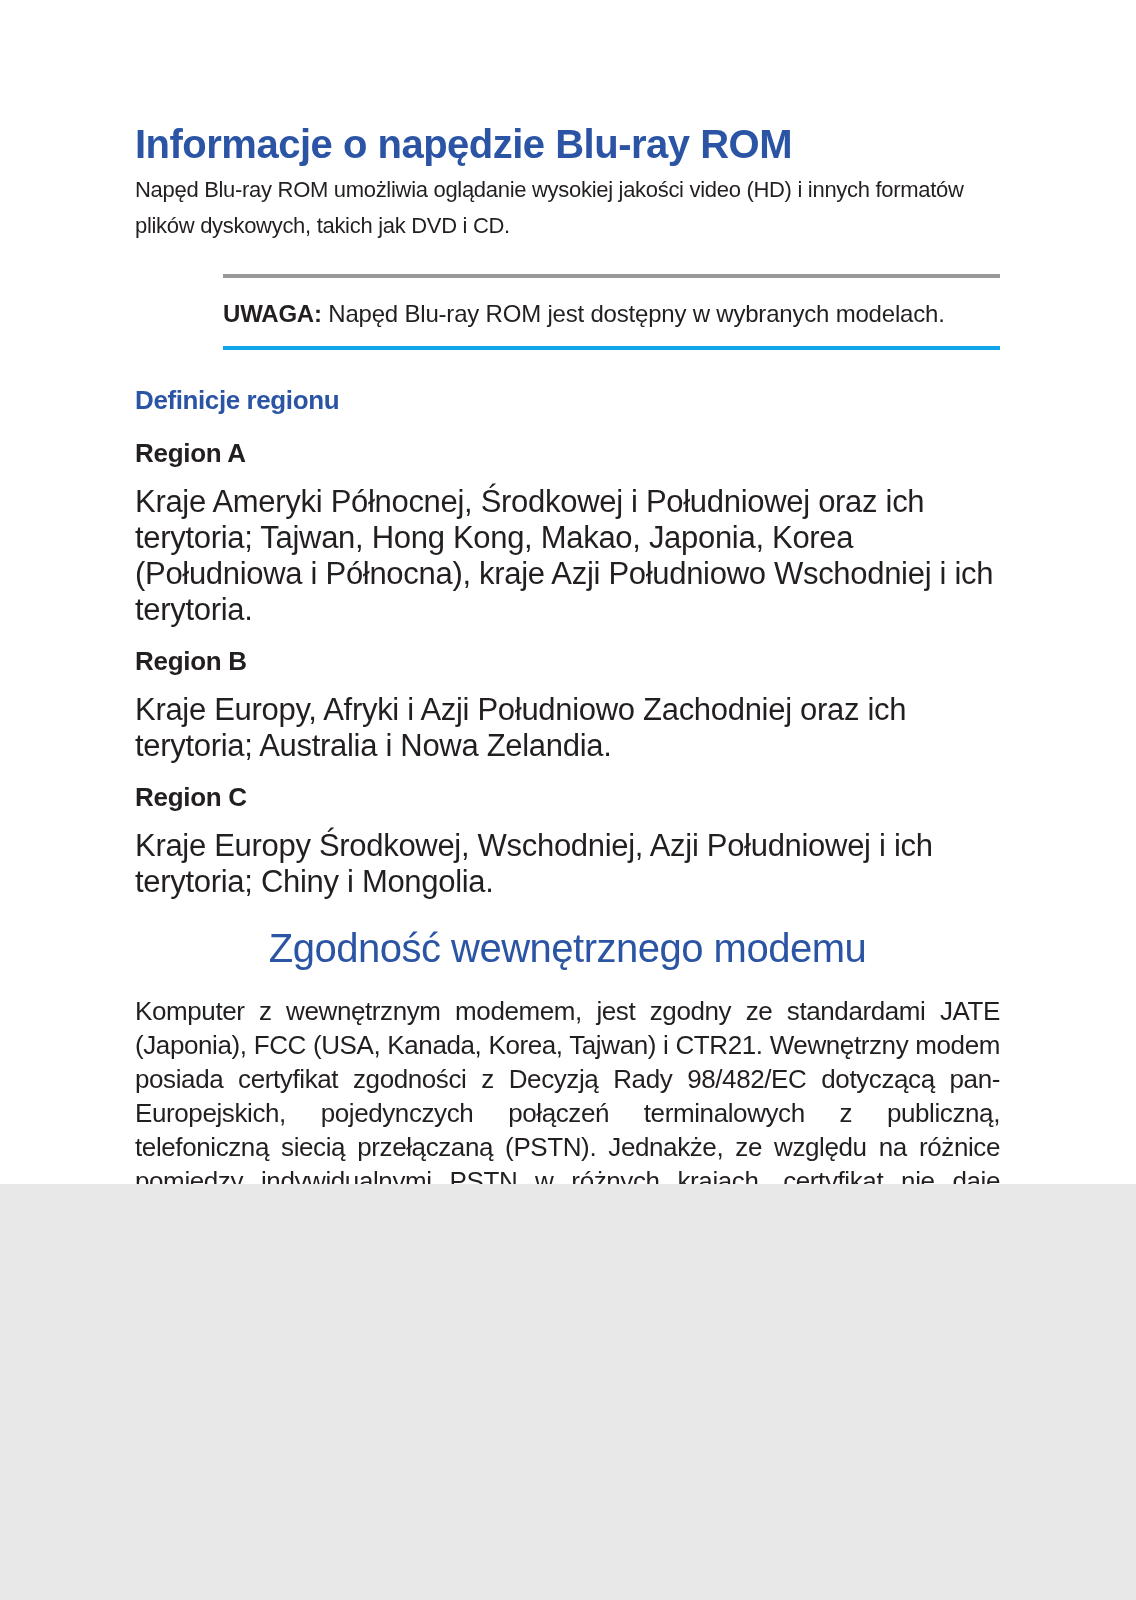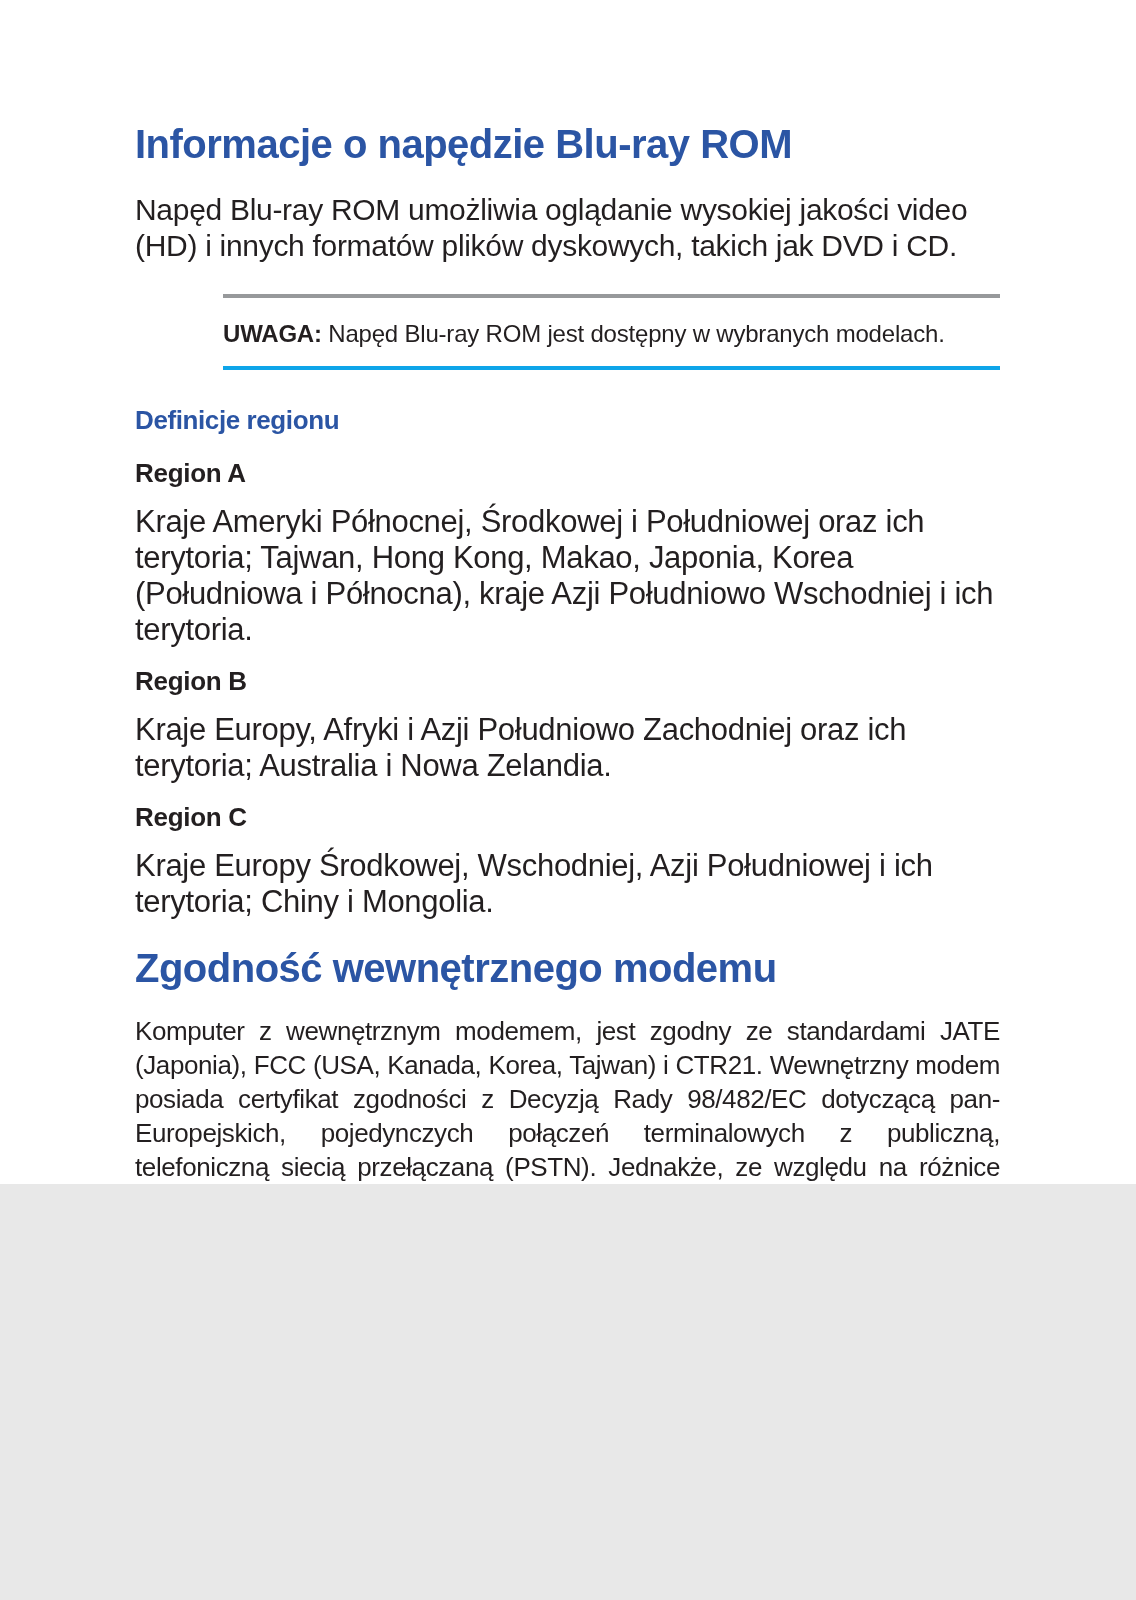--- a/index.html
+++ b/index.html
@@ -16,22 +16,22 @@
     overflow: hidden;
   }
   h1.doc-title {
     color: #2B55A4;
     font-size: 40px;
     font-weight: bold;
     line-height: 48px;
     letter-spacing: -0.5px;
   }
   .intro {
-    margin-top: 24px;
-    font-size: 30px;
+    margin-top: 4px;
+    font-size: 22px;
     line-height: 36px;
     letter-spacing: -0.3px;
   }
   .note {
     margin-left: 88px;
     margin-top: 30px;
     border-top: 4px solid #97999B;
     border-bottom: 4px solid #0ea5e9;
     padding: 19px 2px 16px 0;
     font-size: 24px;
@@ -64,23 +64,24 @@
     font-size: 31px;
     line-height: 36px;
     letter-spacing: -0.3px;
   }
   .spacer-b { margin-top: 22px; }
   .spacer-c { margin-top: 18px; }
   h1.doc-title-2 {
     margin-top: 24px;
     color: #2B55A4;
     font-size: 40px;
-    font-weight: bold;
+    font-weight: normal;
     line-height: 48px;
     letter-spacing: -0.5px;
+    text-align: center;
   }
   .modem-paragraph {
     margin-top: 22px;
     font-size: 26px;
     line-height: 34px;
     letter-spacing: -0.4px;
     text-align: justify;
   }
   .footer {
     position: absolute;

